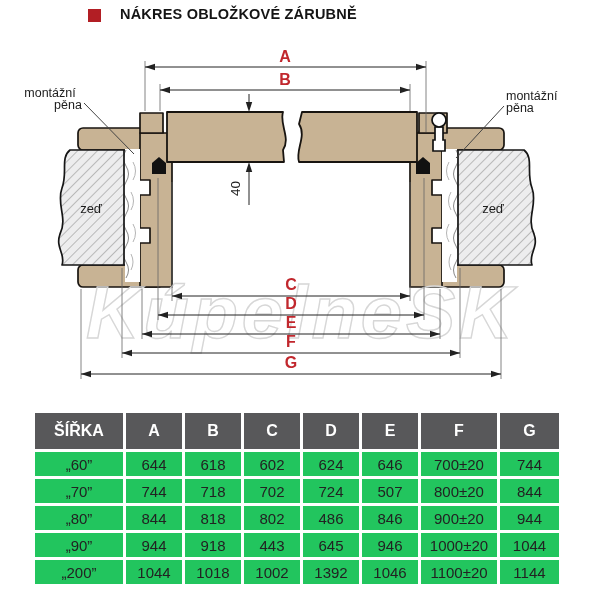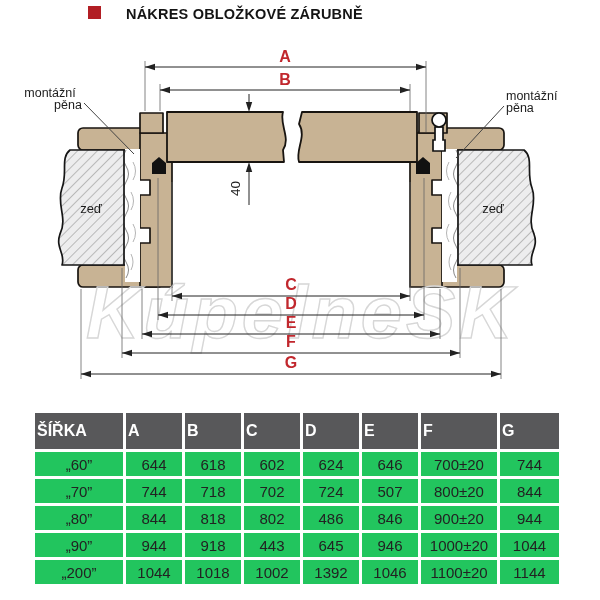--- a/index.html
+++ b/index.html
@@ -1,28 +1,28 @@
 <!DOCTYPE html>
 <html><head>
 <meta charset="utf-8">
 <style>
   html,body{margin:0;padding:0;}
   body{
     width:600px;height:600px;background:#ffffff;position:relative;
     font-family:"Liberation Sans",sans-serif;overflow:hidden;
   }
-  .title-row{position:absolute;top:6px;left:88px;display:flex;align-items:flex-start;gap:25px;}
+  .title-row{position:absolute;top:6px;left:88px;display:flex;align-items:flex-end;gap:19px;}
   .title-bullet{width:13px;height:13px;background:#b21e24;flex:0 0 auto;}
   .page-title{margin:0;font-size:14.5px;font-weight:bold;color:#141414;letter-spacing:.2px;white-space:nowrap;}
   svg.diagram{position:absolute;top:0;left:0;}
 
   .size-table{position:absolute;top:410px;left:32px;border-collapse:separate;border-spacing:3px;table-layout:fixed;}
   .size-table th{
     background:#58585a;color:#ffffff;font-weight:bold;font-size:16px;
-    height:36px;text-align:left;padding:0 2px;
+    height:36px;text-align:center;padding:0 2px;
   }
   .size-table td{
     background:#22c55e;color:#222222;font-size:15px;
     height:24px;text-align:center;padding:0 2px;white-space:nowrap;
   }
 </style>
 </head>
 <body>
 
 <div class="title-row">

